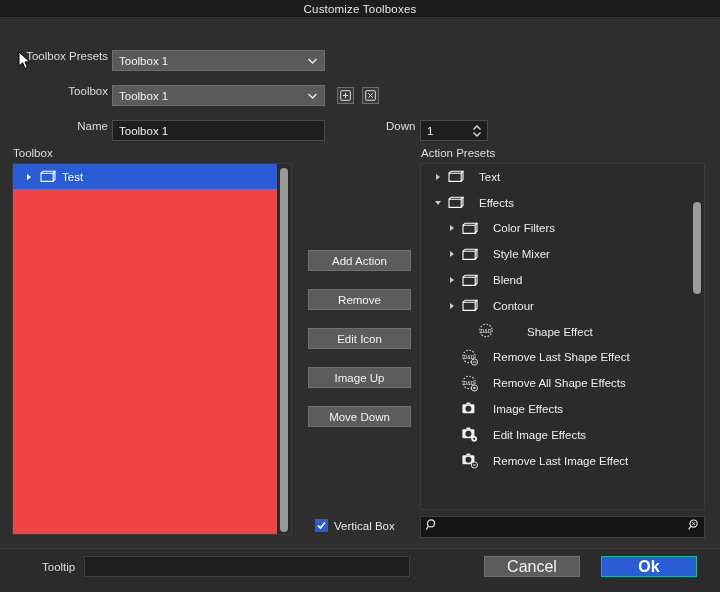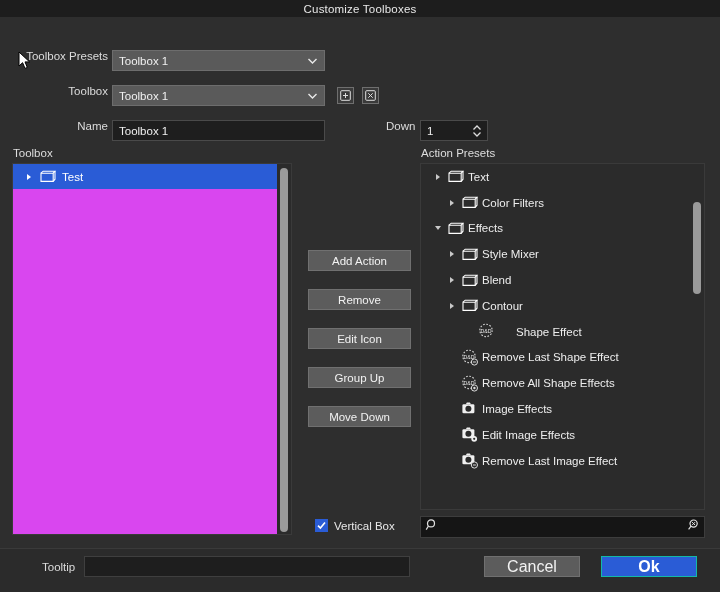--- a/index.html
+++ b/index.html
@@ -59,21 +59,21 @@
     position: absolute; right: 4px; top: 50%; transform: translateY(-50%);
     width: 12px; height: 16px; cursor: pointer;
   }
 
   
   .caption { position: absolute; font-size: 11.5px; color: #dedede; }
 
   
   .toolbox-panel {
     position: absolute; left: 12px; top: 163px;
-    width: 280px; height: 372px; background: #d946ef; border: 1px solid #3a3a3a;
+    width: 280px; height: 372px; background: #ef4444; border: 1px solid #3a3a3a;
     overflow: hidden;
   }
   .tbx-row {
     position: relative; height: 25px; display: flex; align-items: center;
     padding-left: 12px; font-size: 11.5px;
   }
   .tbx-row.sel { background: #2a5cd6; }
   .arrow-r { width: 12px; display:flex; align-items:center; }
   .folder-ico { width: 22px; display:flex; align-items:center; justify-content:center; }
   .tbx-label { color: #fff; margin-left: 3px; }
@@ -111,21 +111,21 @@
     position: absolute; left: 420px; top: 163px;
     width: 285px; height: 347px; background: #2b2b2b; border: 1px solid #3a3a3a;
     overflow: hidden;
   }
   .pr-row {
     height: 25.8px; display: flex; align-items: center; font-size: 11.5px;
     color: #ededed; cursor: pointer; white-space: nowrap;
   }
   .pr-arrow { width: 13px; display: flex; align-items: center; justify-content:center; flex: none; }
   .pr-ico { width: 23px; display: flex; align-items: center; justify-content: center; flex: none; }
-  .pr-lbl { margin-left: 1px; }
+  .pr-lbl { margin-left: 12px; }
 
   
   .searchbar {
     position: absolute; left: 420px; top: 516px; width: 285px; height: 22px;
     background: #151515; border: 1px solid #3d3d3d;
     display: flex; align-items: center; padding: 0 4px;
   }
   .searchbar .sgrow { flex: 1; }
 
   
@@ -236,21 +236,21 @@
     </div>
     <div class="sbar-track">
       <div class="sbar-thumb" style="top:4px; height:364px;"></div>
     </div>
   </div>
 
   <div class="btncol">
     <div class="midbtn">Add Action</div>
     <div class="midbtn">Remove</div>
     <div class="midbtn">Edit Icon</div>
-    <div class="midbtn">Group Up</div>
+    <div class="midbtn">Image Up</div>
     <div class="midbtn">Move Down</div>
   </div>
 
   <div class="vbox-row">
     <span class="cbox">
       <svg width="9" height="9" viewBox="0 0 9 9">
           <path d="M1 4.6 L3.4 7 L8 1.6" fill="none" stroke="#ffffff" stroke-width="1.6"></path>
         </svg>
     </span>
     <span class="vbox-lbl">Vertical Box</span>
@@ -276,49 +276,49 @@
           </span>
           <span class="pr-ico">
             <svg width="16" height="13" viewBox="0 0 16 13">
               <path d="M1 3.2 L1 11.4 L13.2 11.4 L13.2 3.2 Z" fill="none" stroke="#ffffff" stroke-width="1.1"></path>
               <path d="M1 3.2 L3.2 1.2 L15 1.2 L13.2 3.2" fill="none" stroke="#ffffff" stroke-width="1.1"></path>
               <path d="M15 1.2 L15 9.2 L13.2 11.4" fill="none" stroke="#ffffff" stroke-width="1.1"></path>
             </svg>
           </span>
           <span class="pr-lbl">Text</span>
         </div>
+        <div class="pr-row" style="padding-left: 10px;">
+          <span class="pr-arrow">
+            <svg width="8" height="8" viewBox="0 0 8 8">
+              <path d="M1 2 L7 2 L4 6 Z" fill="#c9c9c9"></path>
+            </svg>
+          </span>
+          <span class="pr-ico">
+            <svg width="16" height="13" viewBox="0 0 16 13">
+              <path d="M1 3.2 L1 11.4 L13.2 11.4 L13.2 3.2 Z" fill="none" stroke="#ffffff" stroke-width="1.1"></path>
+              <path d="M1 3.2 L3.2 1.2 L15 1.2 L13.2 3.2" fill="none" stroke="#ffffff" stroke-width="1.1"></path>
+              <path d="M15 1.2 L15 9.2 L13.2 11.4" fill="none" stroke="#ffffff" stroke-width="1.1"></path>
+            </svg>
+          </span>
+          <span class="pr-lbl">Effects</span>
+        </div>
         <div class="pr-row" style="padding-left: 24px;">
           <span class="pr-arrow">
             <svg width="8" height="8" viewBox="0 0 8 8">
               <path d="M2 1 L6 4 L2 7 Z" fill="#c9c9c9"></path>
             </svg>
           </span>
           <span class="pr-ico">
             <svg width="16" height="13" viewBox="0 0 16 13">
               <path d="M1 3.2 L1 11.4 L13.2 11.4 L13.2 3.2 Z" fill="none" stroke="#ffffff" stroke-width="1.1"></path>
               <path d="M1 3.2 L3.2 1.2 L15 1.2 L13.2 3.2" fill="none" stroke="#ffffff" stroke-width="1.1"></path>
               <path d="M15 1.2 L15 9.2 L13.2 11.4" fill="none" stroke="#ffffff" stroke-width="1.1"></path>
             </svg>
           </span>
           <span class="pr-lbl">Color Filters</span>
-        </div>
-        <div class="pr-row" style="padding-left: 10px;">
-          <span class="pr-arrow">
-            <svg width="8" height="8" viewBox="0 0 8 8">
-              <path d="M1 2 L7 2 L4 6 Z" fill="#c9c9c9"></path>
-            </svg>
-          </span>
-          <span class="pr-ico">
-            <svg width="16" height="13" viewBox="0 0 16 13">
-              <path d="M1 3.2 L1 11.4 L13.2 11.4 L13.2 3.2 Z" fill="none" stroke="#ffffff" stroke-width="1.1"></path>
-              <path d="M1 3.2 L3.2 1.2 L15 1.2 L13.2 3.2" fill="none" stroke="#ffffff" stroke-width="1.1"></path>
-              <path d="M15 1.2 L15 9.2 L13.2 11.4" fill="none" stroke="#ffffff" stroke-width="1.1"></path>
-            </svg>
-          </span>
-          <span class="pr-lbl">Effects</span>
         </div>
         <div class="pr-row" style="padding-left: 24px;">
           <span class="pr-arrow">
             <svg width="8" height="8" viewBox="0 0 8 8">
               <path d="M2 1 L6 4 L2 7 Z" fill="#c9c9c9"></path>
             </svg>
           </span>
           <span class="pr-ico">
             <svg width="16" height="13" viewBox="0 0 16 13">
               <path d="M1 3.2 L1 11.4 L13.2 11.4 L13.2 3.2 Z" fill="none" stroke="#ffffff" stroke-width="1.1"></path>

